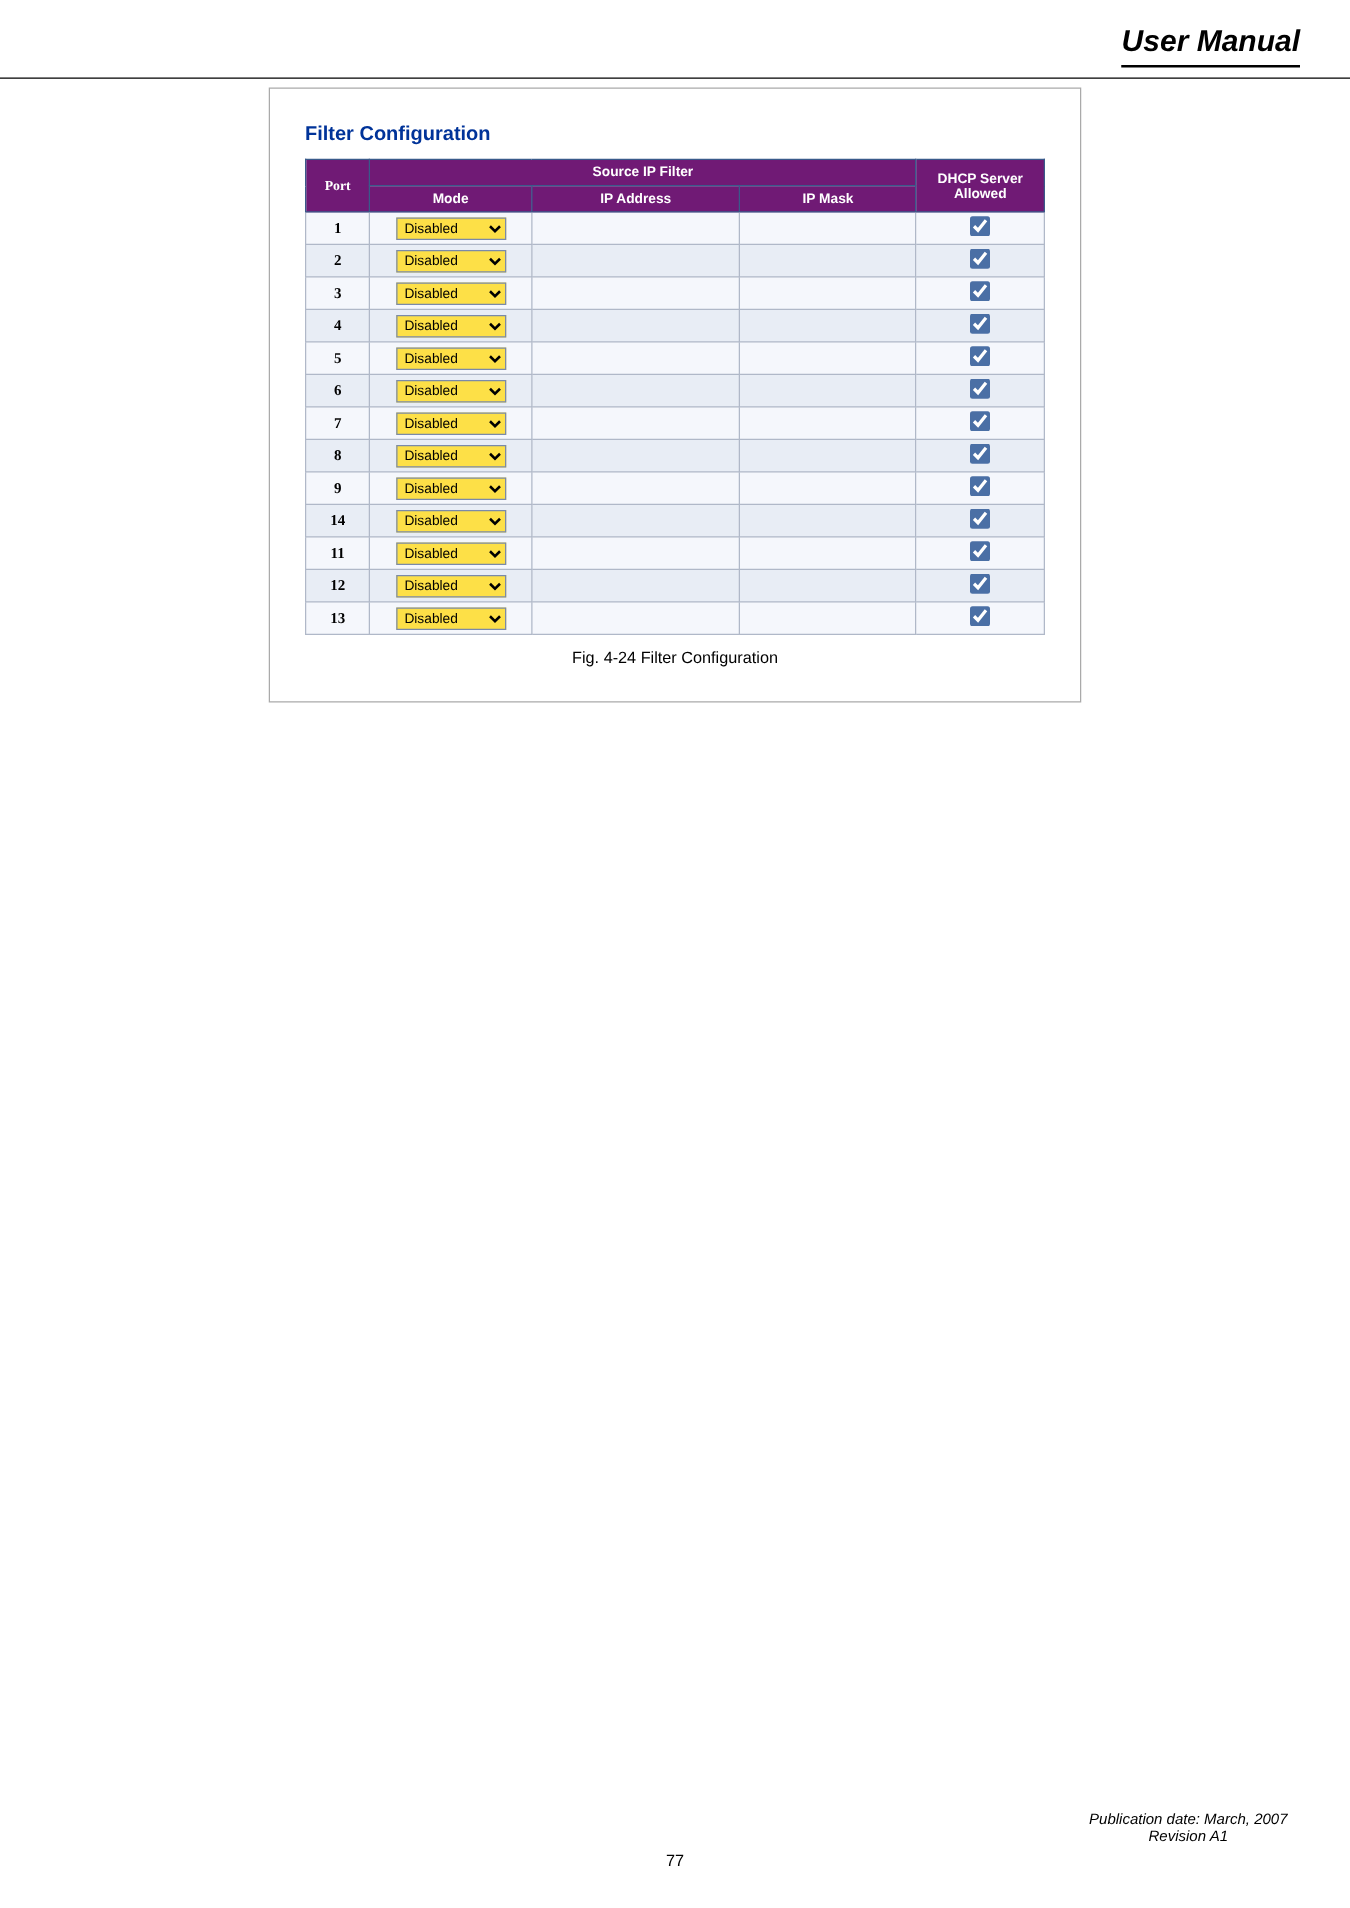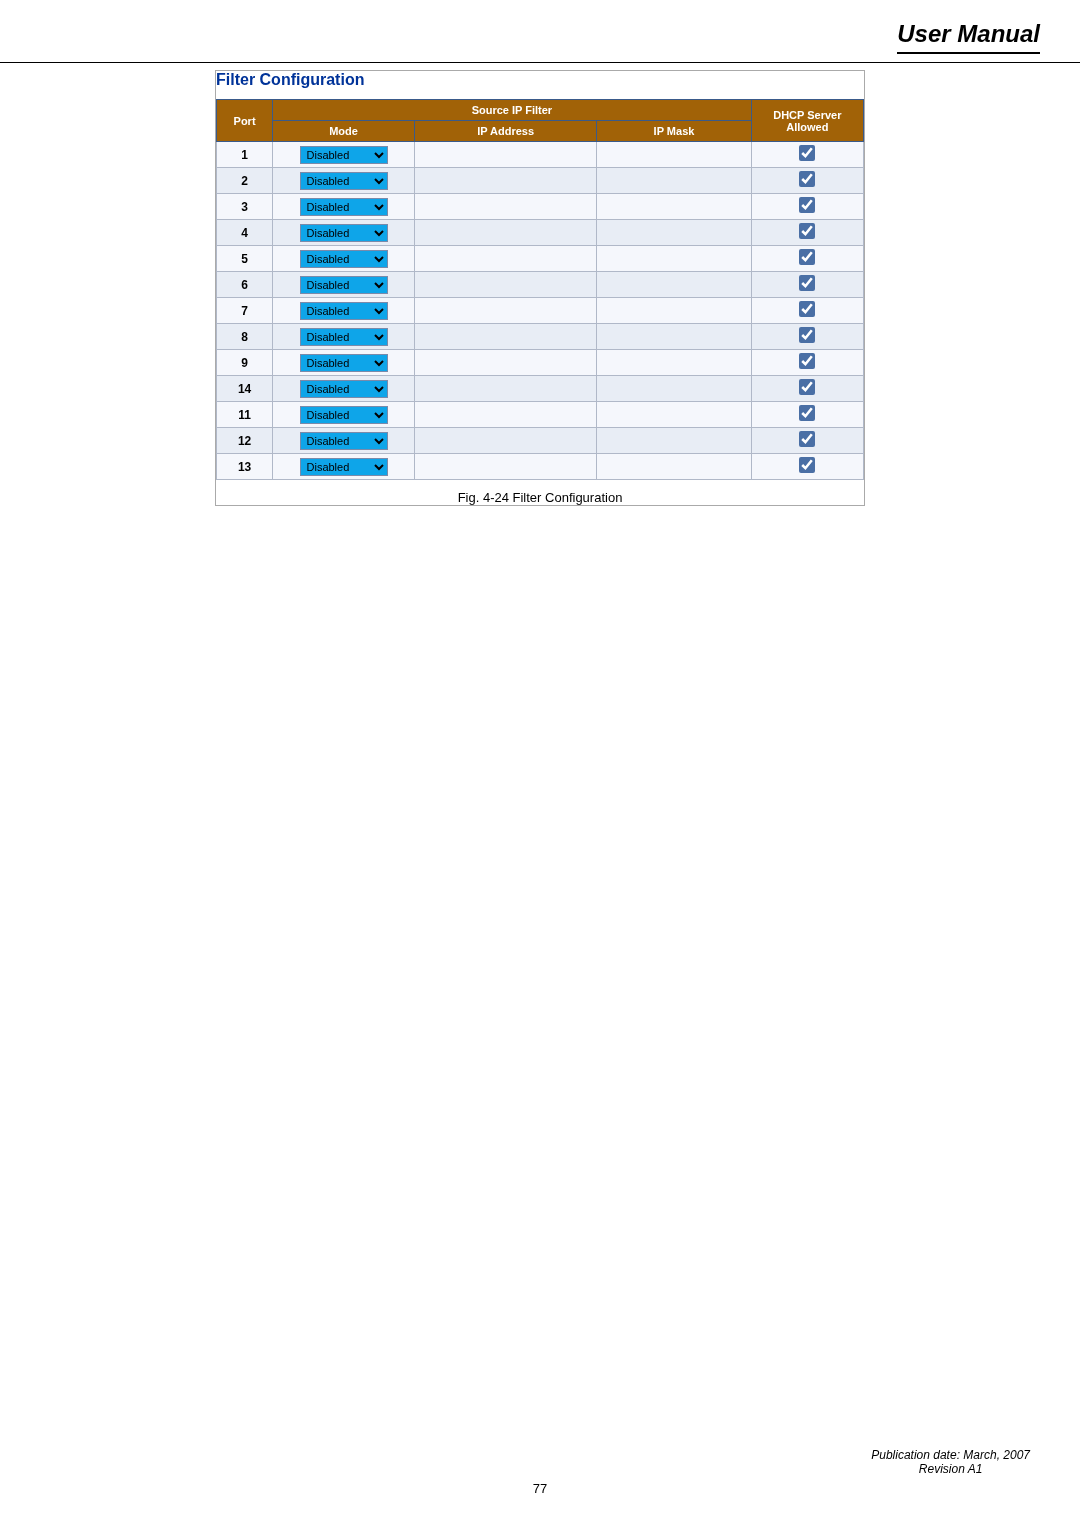--- a/index.html
+++ b/index.html
@@ -31,39 +31,39 @@
       position: absolute;
       top: 70px;
       left: 215px;
       width: 650px;
     }
 
     
     .filter-config-box {
       border: 1px solid #aaa;
       background: #fff;
-      padding: 0;
+      padding: 28px;
     }
 
     .filter-config-title {
       font-size: 16px;
       font-weight: bold;
       color: #003399;
       margin-bottom: 10px;
     }
 
     
     .config-table {
       width: 100%;
       border-collapse: collapse;
       font-size: 12px;
     }
 
     .config-table th {
-      background-color: #a16207;
+      background-color: #701a75;
       color: #ffffff;
       text-align: center;
       padding: 4px 6px;
       border: 1px solid #3a5a8a;
       font-weight: bold;
       font-size: 11px;
     }
 
     .config-table td {
       border: 1px solid #b0b8c8;
@@ -77,20 +77,21 @@
     }
 
     .config-table tr:nth-child(odd) td {
       background-color: #f5f7fc;
     }
 
     .port-col {
       width: 40px;
       font-weight: bold;
       color: #000;
+      font-family: Liberation Serif, serif;
     }
 
     .mode-col {
       width: 100px;
     }
 
     .ip-address-col {
       width: 130px;
     }
 
@@ -104,21 +105,21 @@
 
     
     .th-source-ip {
       text-align: center;
     }
 
     
     .mode-select {
       font-size: 11px;
       padding: 1px 2px;
-      background-color: #0ea5e9;
+      background-color: #fde047;
       border: 1px solid #7a8aaa;
       color: #000;
       cursor: pointer;
       width: 88px;
     }
 
     
     .dhcp-checkbox {
       width: 16px;
       height: 16px;

